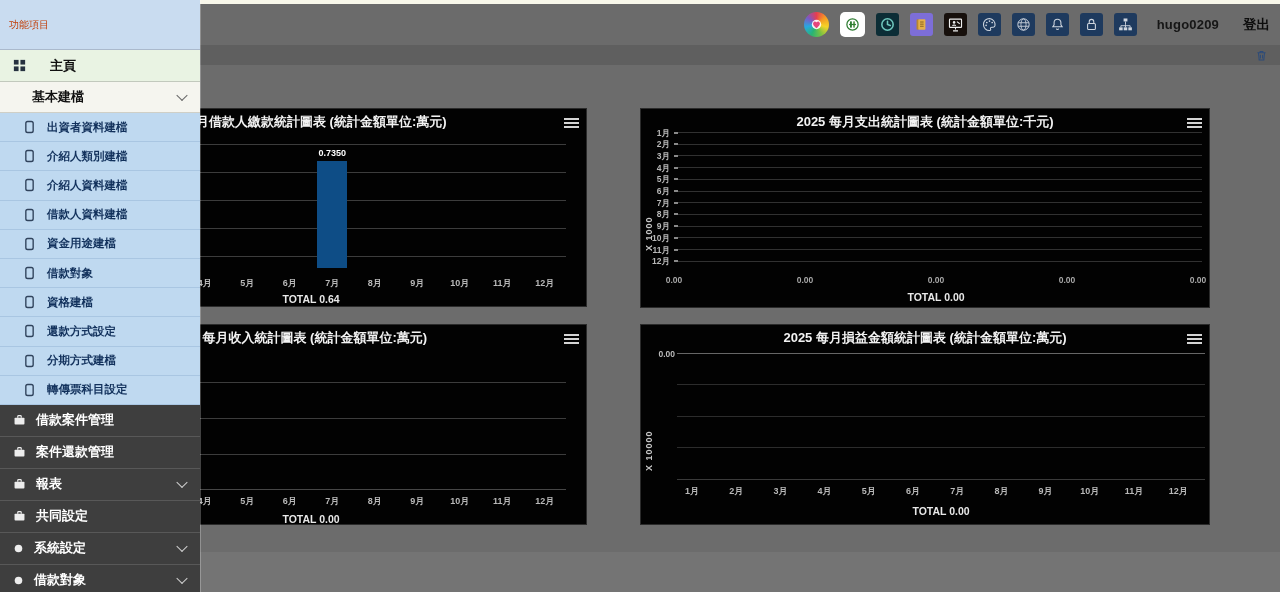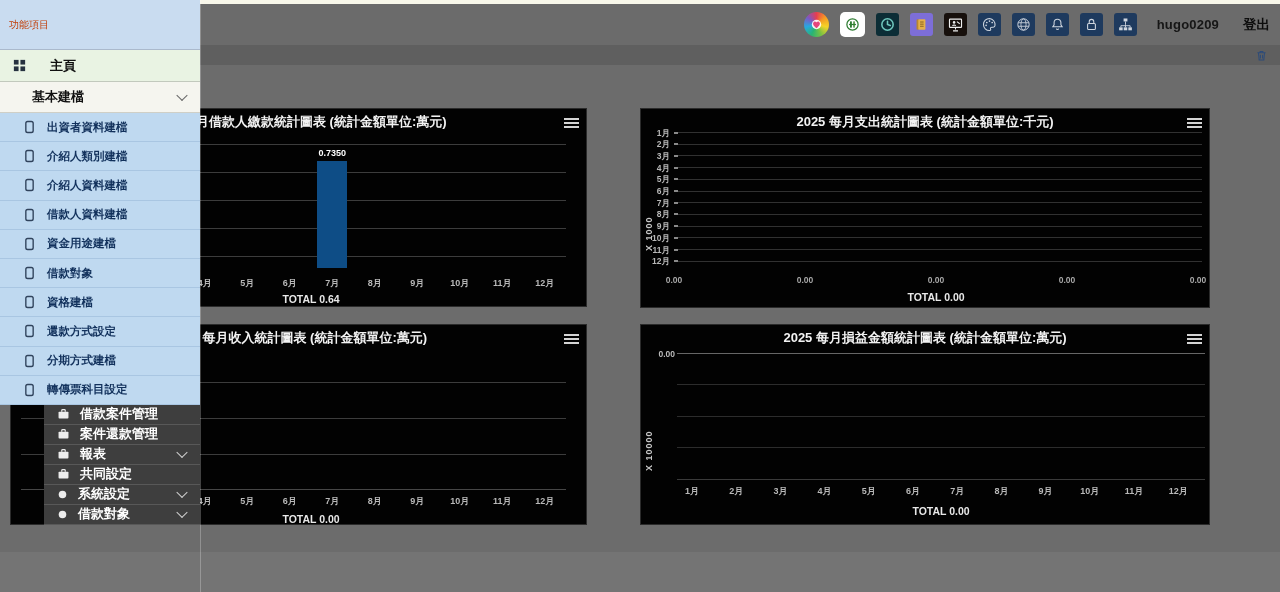--- a/index.html
+++ b/index.html
@@ -50,21 +50,21 @@
   .sidebar{position:absolute;left:0;top:0;width:200px;height:592px;z-index:20;box-shadow:1px 0 0 rgba(255,255,255,.25);}
   .sb-header{height:50px;background:#c9dcf0;display:flex;align-items:center;padding-left:9px;box-sizing:border-box;border-bottom:1px solid #aab9cc;}
   .sb-header .t{font-size:10px;font-weight:normal;color:#c2410c;}
   .sb-item{display:flex;align-items:center;box-sizing:border-box;cursor:pointer;position:relative;}
   .sb-home{height:32px;background:#e9f3e3;border-bottom:1px solid #c2c9bd;padding-left:12px;gap:23px;}
   .sb-home .lbl{font-size:13px;font-weight:bold;color:#101010;}
   .sb-group{height:31px;background:#f5f5ef;border-bottom:1px solid #cfcfc6;padding-left:32px;}
   .sb-group .lbl{font-size:13px;font-weight:bold;color:#101010;}
   .sb-sub{height:29.2px;background:#bfd9f0;border-bottom:1px solid #a9c6e2;padding-left:24px;gap:12px;}
   .sb-sub .lbl{font-size:11.5px;font-weight:bold;color:#12315c;}
-  .sb-dark{height:20px;background:#3e3e3e;border-bottom:1px solid #585858;padding-left:12px;gap:9px;margin-left:44px;}
+  .sb-dark{height:32px;background:#3e3e3e;border-bottom:1px solid #585858;padding-left:12px;gap:9px;}
   .sb-dark .lbl{font-size:13px;font-weight:bold;color:#ffffff;}
   .sb-item svg{display:block;flex:none;}
   .chev{position:absolute;right:14px;top:50%;width:7px;height:7px;border-right:1.6px solid #666;border-bottom:1.6px solid #666;transform:translateY(-70%) rotate(45deg);}
   .sb-dark .chev{border-color:#cfcfcf;}
 </style>
 </head>
 <body>
 
 <div class="abs topstrip"></div>
 

